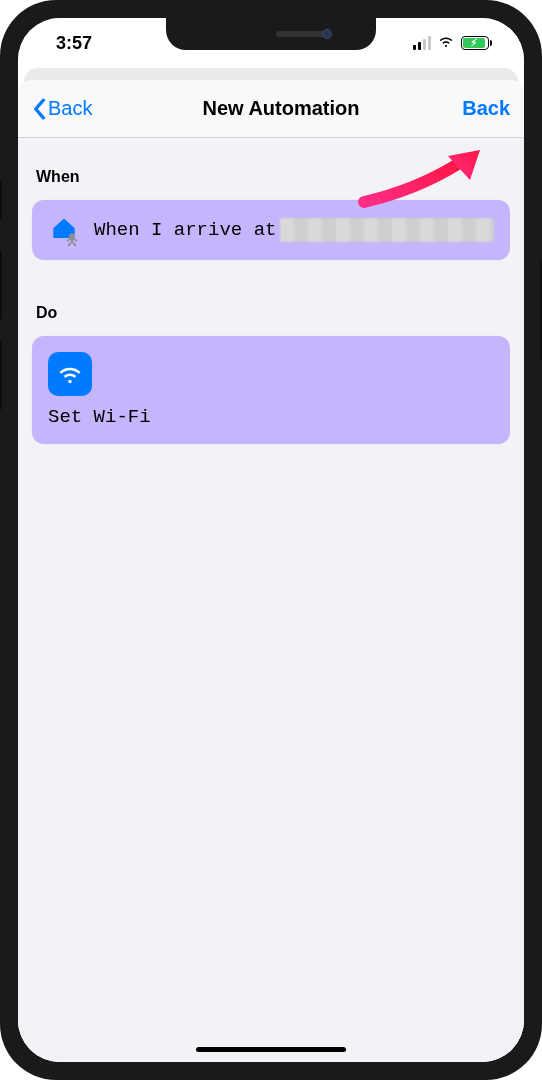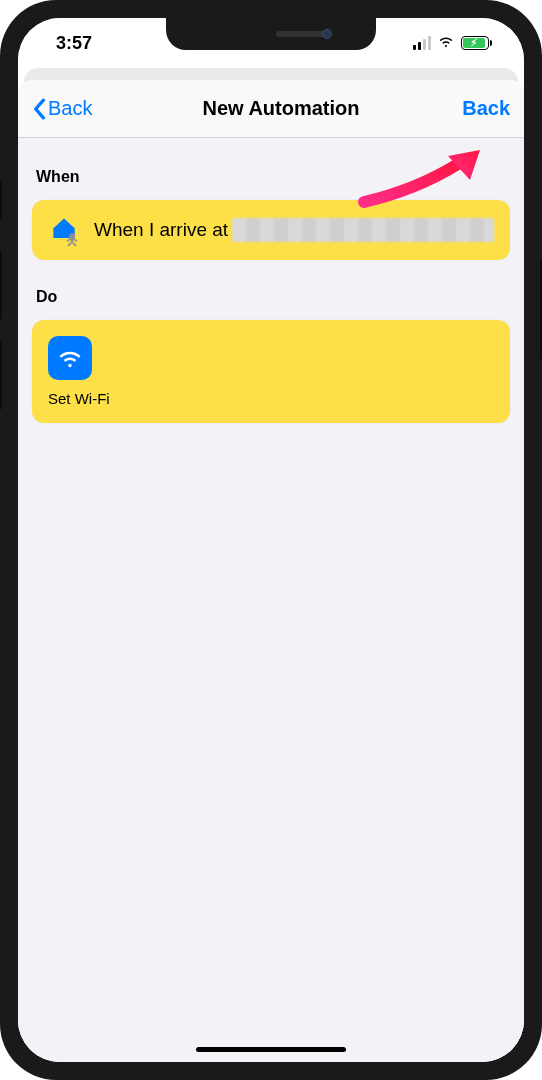--- a/index.html
+++ b/index.html
@@ -144,41 +144,42 @@
     padding: 20px 14px;
     overflow:auto;
   }
   .section-header {
     font-size: 16px;
     font-weight: 700;
     color:#000;
     margin: 10px 4px 14px;
   }
   .card {
-    background:#fde047;
+    background:#c4b5fd;
     border-radius:12px;
     padding: 14px 16px;
     box-shadow: 0 0 0 0.5px rgba(0,0,0,0.04);
+    font-family: Liberation Mono, monospace;
   }
   .when-card { display:flex; align-items:center; gap:14px; min-height:48px;}
   .arrive-icon { width:32px; height:32px; position:relative; flex-shrink:0;}
   .when-text { font-size:19px; color:#000; display:flex; align-items:center; gap:4px; flex:1; min-width:0;}
   .redacted {
     flex:1; height:24px;
     background: repeating-linear-gradient(90deg,#d9d9d9 0 14px,#cfcfcf 14px 28px);
     filter: blur(1px);
     border-radius:2px;
   }
-  .do-section { margin-top: 28px; }
+  .do-section { margin-top: 44px; }
   .do-card { padding: 16px; }
   .action-icon {
     width:44px;height:44px;border-radius:10px;background:#007aff;
     display:flex;align-items:center;justify-content:center;margin-bottom:10px;
   }
-  .action-label { font-size:15px; color:#000; }
+  .action-label { font-size:19px; color:#000; }
 
   .home-indicator {
     position:absolute;
     bottom: 10px; left:50%; transform:translateX(-50%);
     width: 150px; height:5px; background:#000; border-radius:3px;
     z-index: 60;
   }
 
   .annotation-arrow {
     position: absolute;

